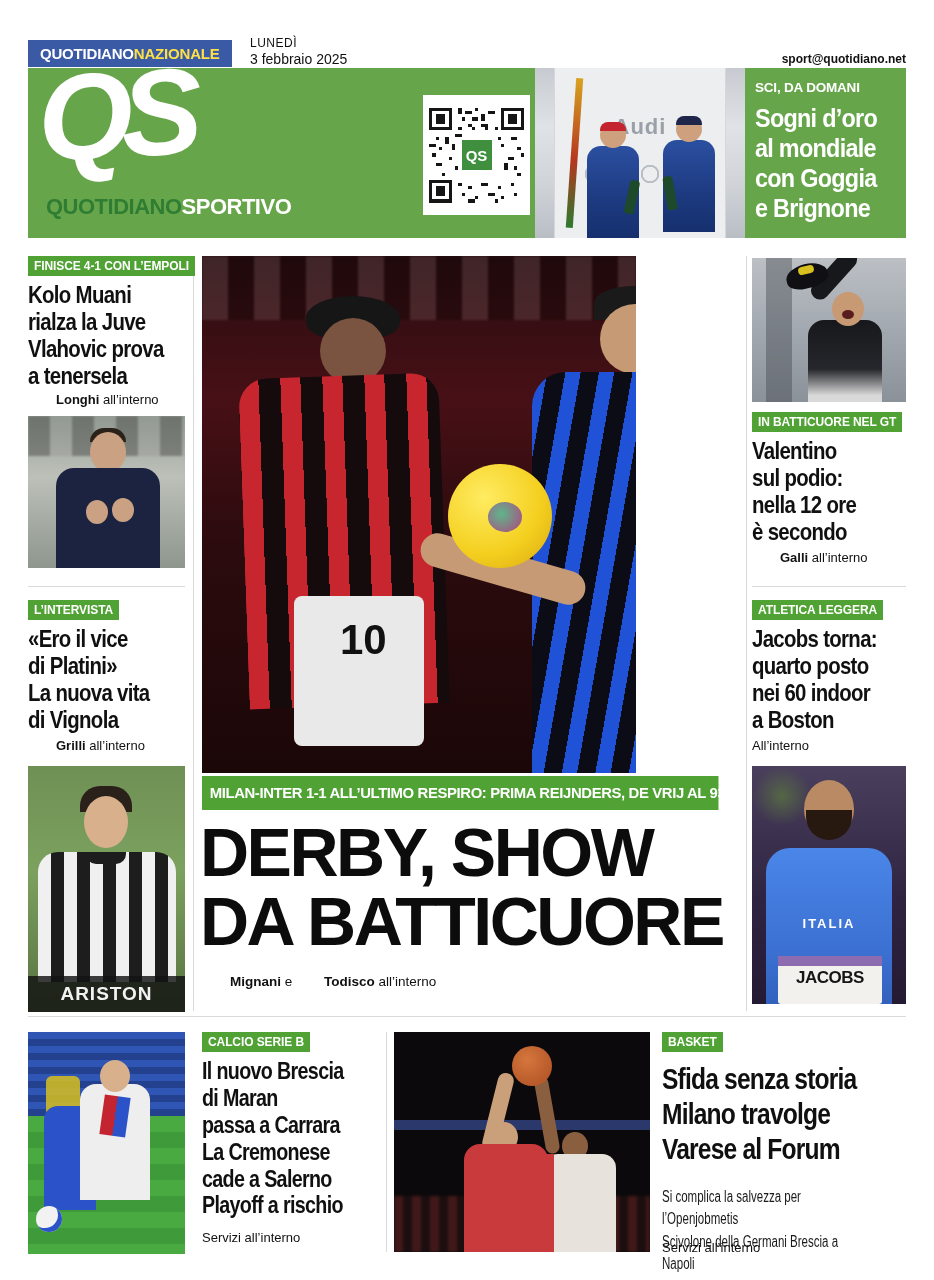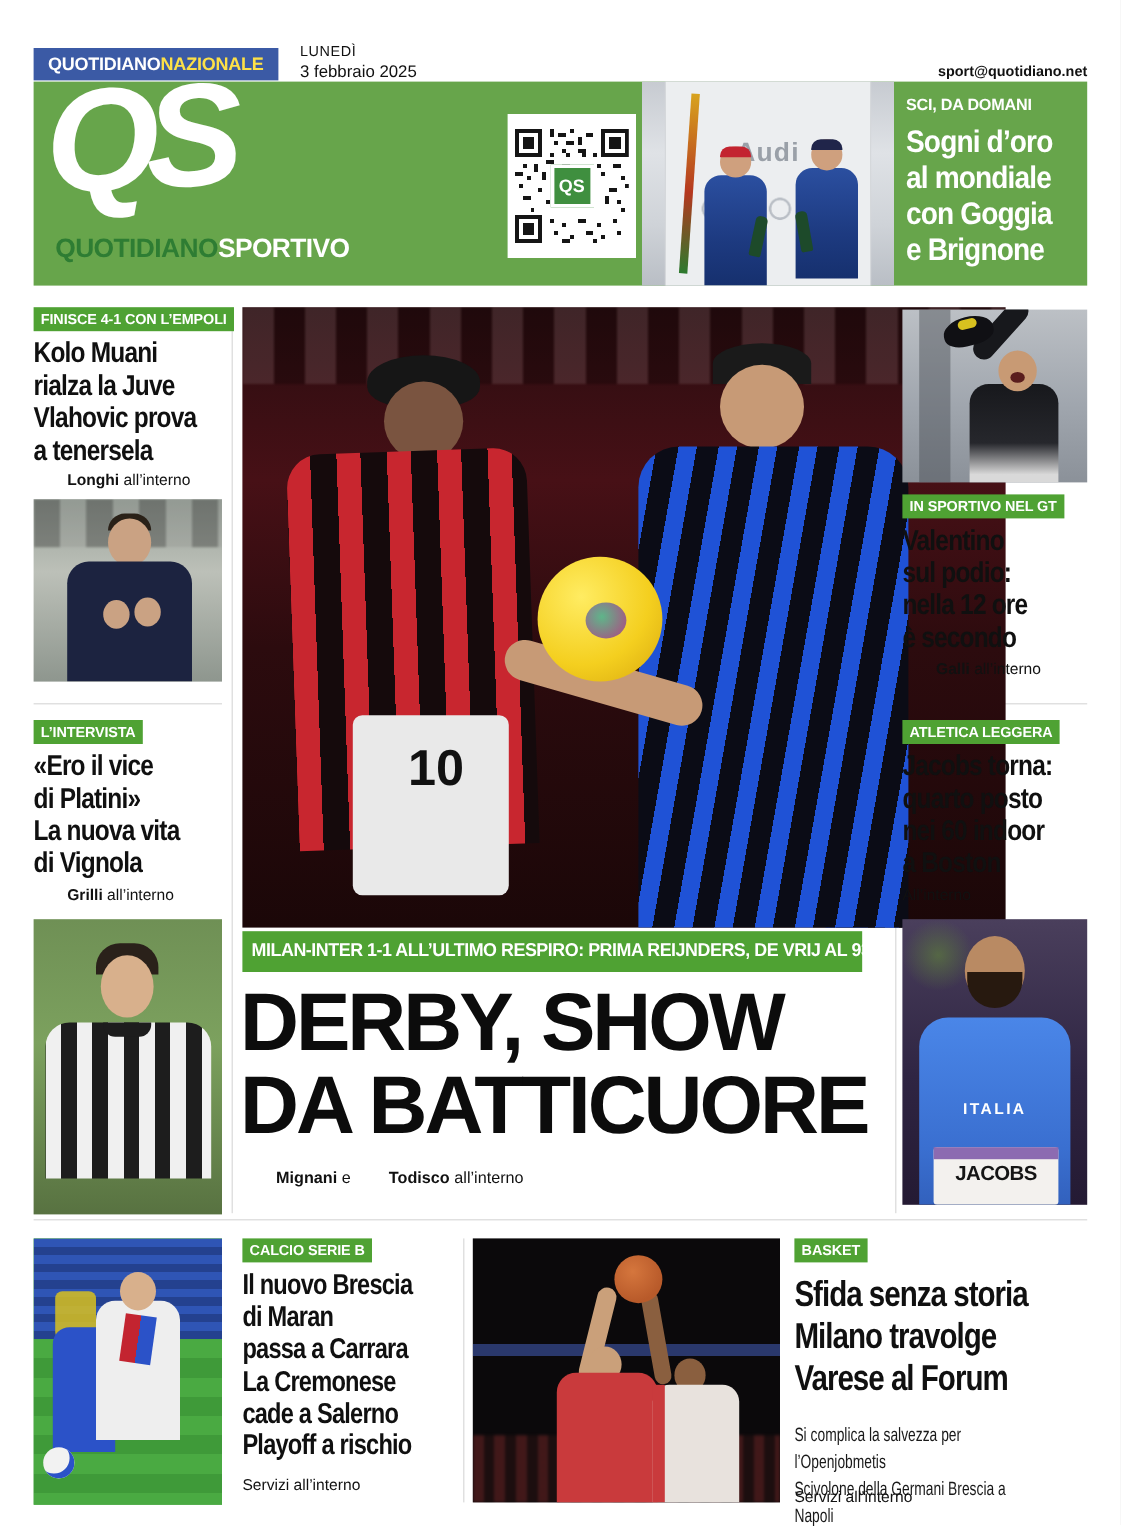--- a/index.html
+++ b/index.html
@@ -70,21 +70,21 @@
   
   .strap{left:202px;top:776px;width:538px;box-sizing:border-box;background:#4fa233;color:#fff;
     padding:8px 8px;font-size:15.5px;font-weight:800;letter-spacing:-0.4px;white-space:nowrap;
     transform:scaleX(.96);transform-origin:left top;}
   .main-headline{left:200px;top:818px;font-size:68px;font-weight:900;line-height:1.02;
     letter-spacing:-2.5px;color:#0c0c0c;white-space:pre-line;}
   .main-byline{left:202px;top:974px;font-size:13.5px;}
   
   .photo{overflow:hidden;}
   
-  .photo-derby{left:202px;top:256px;width:636px;height:517px;
+  .photo-derby{left:202px;top:256px;width:434px;height:517px;
     background:linear-gradient(180deg,#2a0d10 0%,#471016 28%,#2c0b0e 55%,#1b0708 100%);}
   .derby-stand{left:0;top:0;width:100%;height:64px;
     background:repeating-linear-gradient(90deg,rgba(255,255,255,.10) 0 26px,rgba(0,0,0,.25) 26px 52px);
     filter:blur(1px);}
   .milan-head{left:118px;top:62px;width:66px;height:66px;border-radius:50%;background:#7a5440;}
   .milan-hair{left:104px;top:40px;width:94px;height:44px;border-radius:50% 50% 40% 40%;background:#161616;}
   .milan-torso{left:42px;top:120px;width:200px;height:330px;border-radius:28px 28px 0 0;
     background:repeating-linear-gradient(90deg,#c8262f 0 20px,#150a0c 20px 42px);transform:rotate(-2deg);}
   .milan-shorts{left:92px;top:340px;width:130px;height:150px;border-radius:8px;background:#e9e9e9;}
   .jersey-num{font-weight:800;color:#111;font-size:42px;}
@@ -322,20 +322,21 @@
 di Vignola</div>
   <div class="abs byline" style="left:28px;top:738px;">
     <b>Grilli</b> <span>all’interno</span>
   </div>
 
   <div class="abs photo photo-vignola">
     <div class="abs vig-hair"></div>
     <div class="abs vig-head"></div>
     <div class="abs vig-torso"></div>
     <div class="abs vig-collar"></div>
+    <div class="abs vig-band">ARISTON</div>
   </div>
 
   <div class="abs photo photo-derby">
     <div class="abs derby-stand"></div>
     <div class="abs milan-hair"></div>
     <div class="abs milan-head"></div>
     <div class="abs milan-torso"></div>
     <div class="abs milan-shorts"></div>
     <div class="abs jersey-num num-10">10</div>
     <div class="abs edge-blue"></div>
@@ -358,21 +359,21 @@
   <div class="abs photo photo-rossi">
     <div class="abs rossi-col"></div>
     <div class="abs rossi-arm"></div>
     <div class="abs rossi-cap"></div>
     <div class="abs rossi-capdot"></div>
     <div class="abs rossi-torso"></div>
     <div class="abs rossi-head"></div>
     <div class="abs rossi-mouth"></div>
   </div>
 
-  <div class="abs kicker" style="left:752px;top:412px;">IN SPORTIVO NEL GT</div>
+  <div class="abs kicker" style="left:752px;top:412px;">IN BATTICUORE NEL GT</div>
   <div class="abs headline" style="left:752px;top:438px;">Valentino
 sul podio:
 nella 12 ore
 è secondo</div>
   <div class="abs byline" style="left:752px;top:550px;">
     <b>Galli</b> <span>all’interno</span>
   </div>
 
   <div class="abs kicker" style="left:752px;top:600px;">ATLETICA LEGGERA</div>
   <div class="abs headline" style="left:752px;top:626px;">Jacobs torna:

